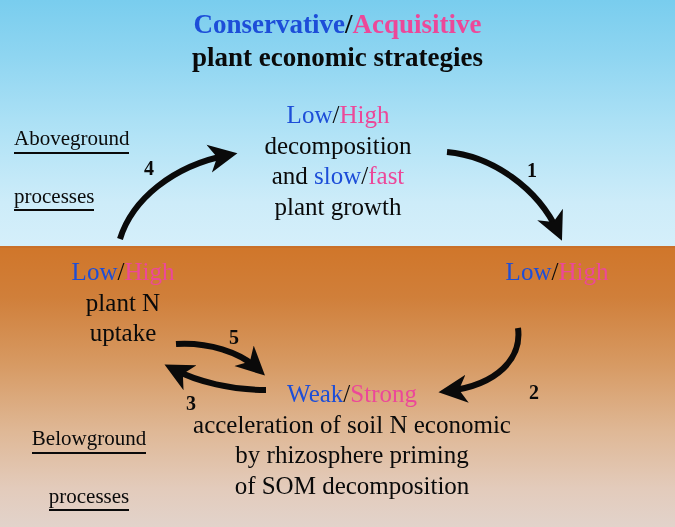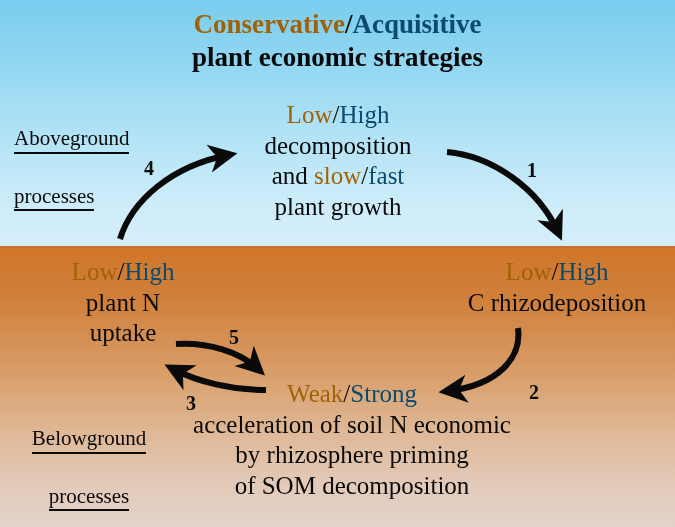--- a/index.html
+++ b/index.html
@@ -34,22 +34,22 @@
     background: #c9702a;
   }
 
   
   .tx {
     position: absolute;
     color: #0a0a0a;
     line-height: 1.12;
     white-space: nowrap;
   }
-  .red   { color: #a16207; }
-  .green { color: #0c4a6e; margin-top: 25px; }
+  .red   { color: #1d4ed8; }
+  .green { color: #ec4899; margin-top: 25px; }
   .blk   { color: #0a0a0a; }
 
   .title {
     left: 0; top: 8px;
     width: 675px;
     text-align: center;
     font-size: 27px;
     font-weight: bold;
     line-height: 1.24;
     white-space: normal;
@@ -155,21 +155,20 @@
   </div>
 
   <div class="tx left-soil-block">
     <span class="red">Low</span><span class="blk">/</span><span class="green">High</span><br>
     <span class="blk">plant N</span><br>
     <span class="blk">uptake</span>
   </div>
 
   <div class="tx right-soil-block">
     <span class="red">Low</span><span class="blk">/</span><span class="green">High</span><br>
-    <span class="blk">C rhizodeposition</span>
   </div>
 
   <div class="tx bottom-block">
     <span class="red">Weak</span><span class="blk">/</span><span class="green">Strong</span><br>
     <span class="blk">acceleration of soil N economic</span><br>
     <span class="blk">by rhizosphere priming</span><br>
     <span class="blk">of SOM decomposition</span>
   </div>
 
   <svg class="arrows" viewBox="0 0 675 527">

